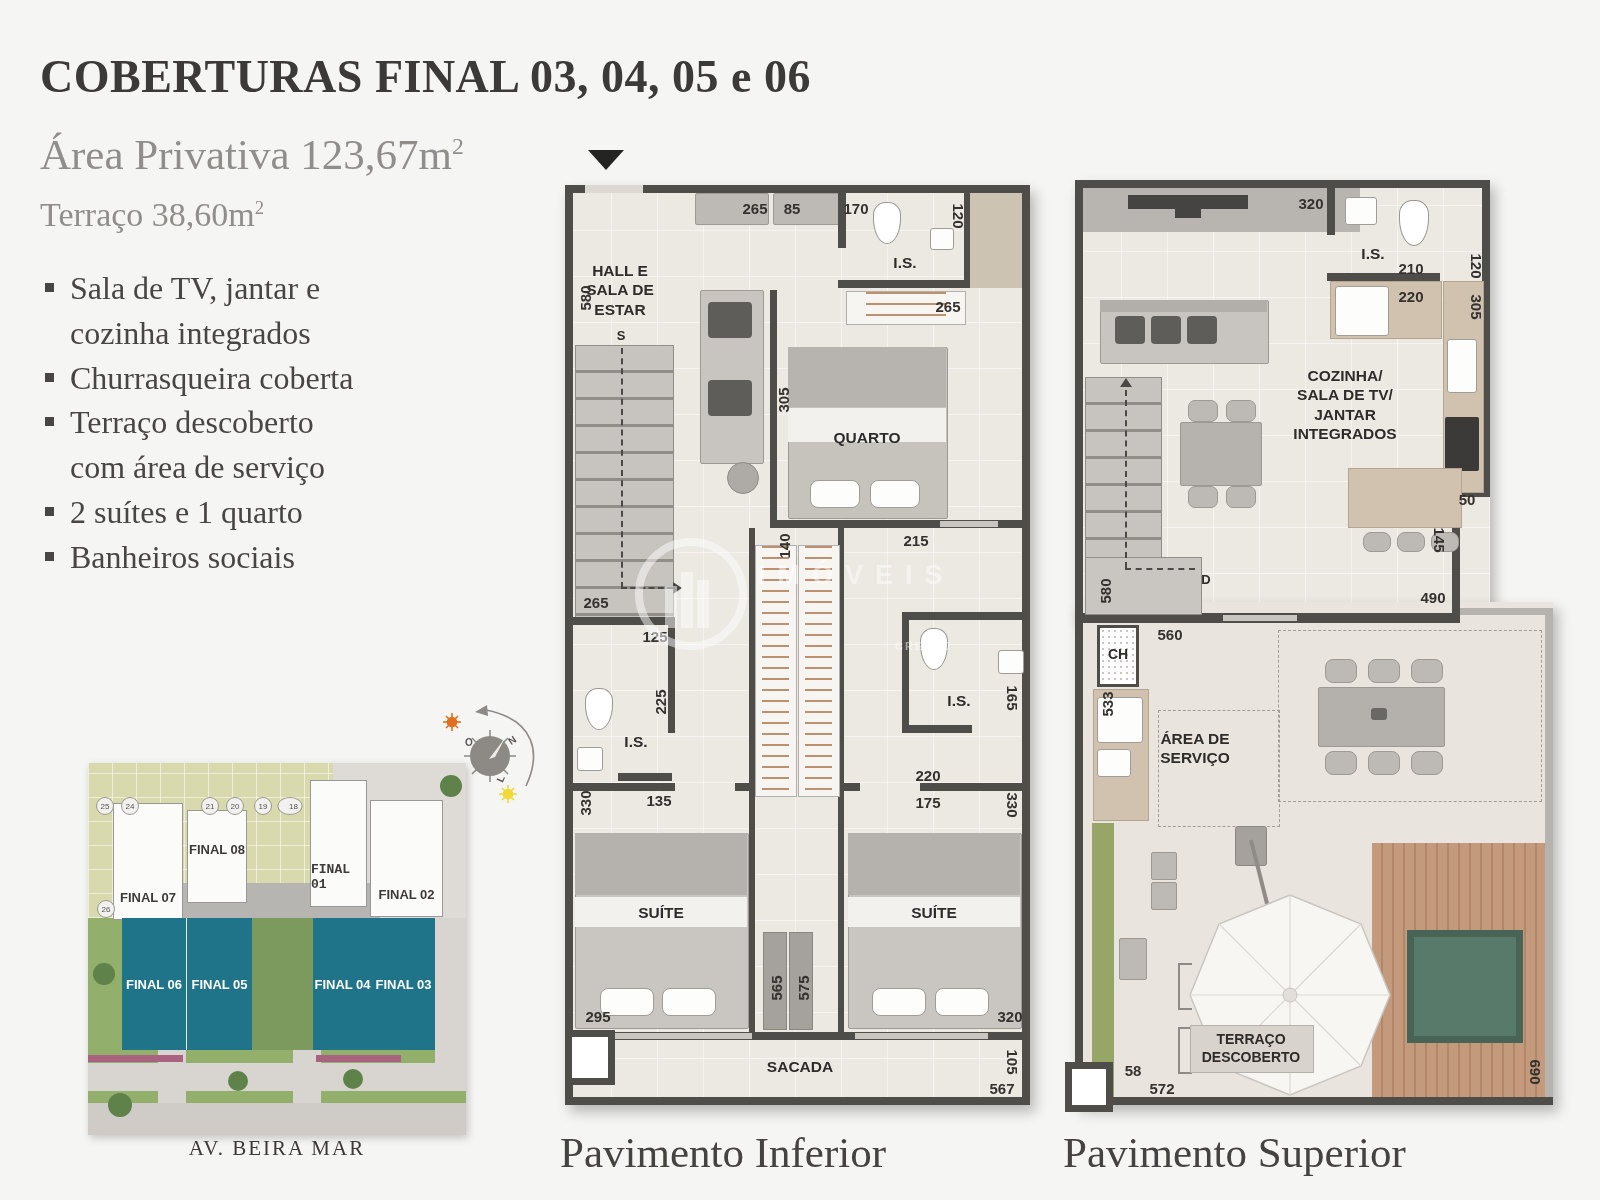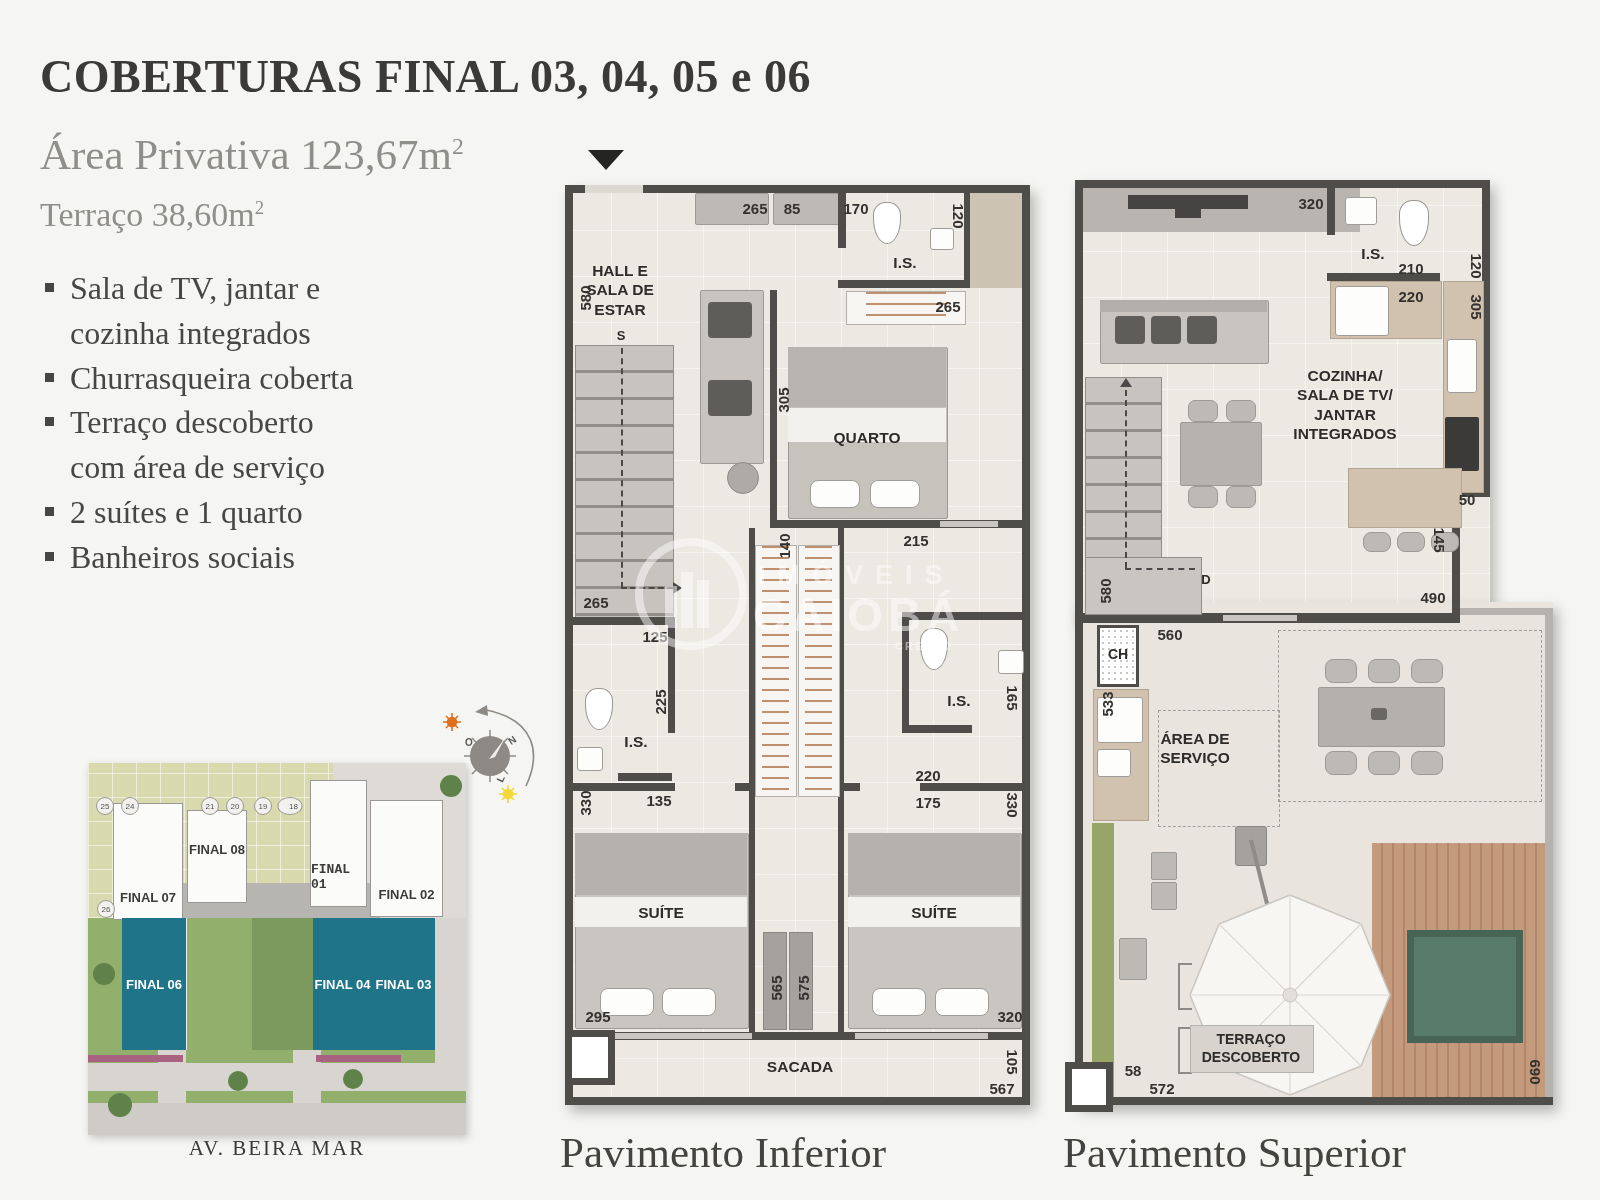--- a/index.html
+++ b/index.html
@@ -135,20 +135,23 @@
   <div class="unit white-u" style="left:222px;top:17px;width:57px;height:127px;box-sizing:border-box;font-family:Liberation Mono, monospace;">
       <span>FINAL 01</span>
     </div>
   <div class="unit white-u" style="left:282px;top:37px;width:73px;height:117px;box-sizing:border-box;">
       <span>FINAL 02</span>
     </div>
 
   <div class="unit teal-u" style="left:34px;top:155px;width:64px;height:132px;background:#20748a;border-right:1px solid #e8f0f1;">
       <span>FINAL 06</span>
     </div>
+  <div class="unit teal-u" style="left:99px;top:155px;width:65px;height:132px;background:#20748a;">
+      <span>FINAL 05</span>
+    </div>
   <div class="unit teal-u" style="left:225px;top:155px;width:59px;height:132px;background:#20748a;border-right:1px solid #e8f0f1;">
       <span>FINAL 04</span>
     </div>
   <div class="unit teal-u" style="left:284px;top:155px;width:63px;height:132px;background:#20748a;">
       <span>FINAL 03</span>
     </div>
 
   <div class="spot" style="left:17px;top:43px;">
       <span>25</span>
     </div>
@@ -416,18 +419,17 @@
   <span class="dim" style="left:99px;top:938px;">572</span>
   <span class="dim vr" style="left:472px;top:922px;">690</span>
 </div>
 
 <div class="wm">
   <div class="circ"></div>
   <div class="bar" style="left:70px;top:58px;width:12px;height:42px;"></div>
   <div class="bar" style="left:86px;top:44px;width:12px;height:56px;"></div>
   <div class="bar" style="left:102px;top:52px;width:12px;height:48px;"></div>
   <div class="t1">IMÓVEIS</div>
-  <div class="t2">CAIOBÁ</div>
   <div class="t3">CRECI J</div>
 </div>
 
 <div class="caption" style="left:560px;top:1128px;">Pavimento Inferior</div>
 <div class="caption" style="left:1063px;top:1128px;">Pavimento Superior</div>
 
 </body></html>

